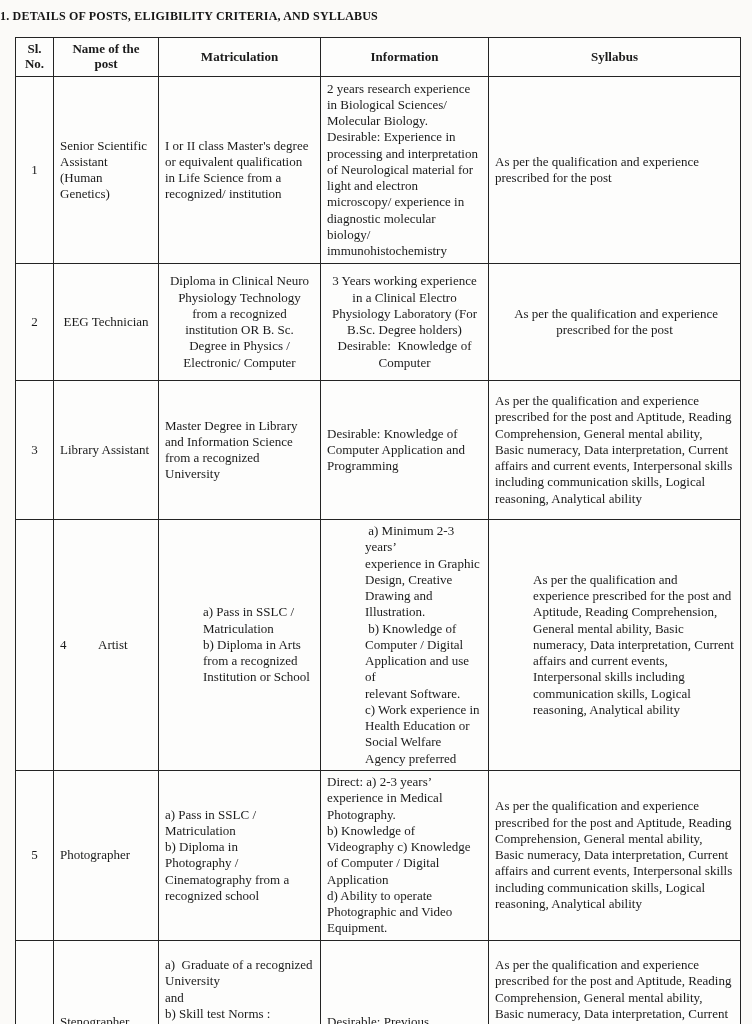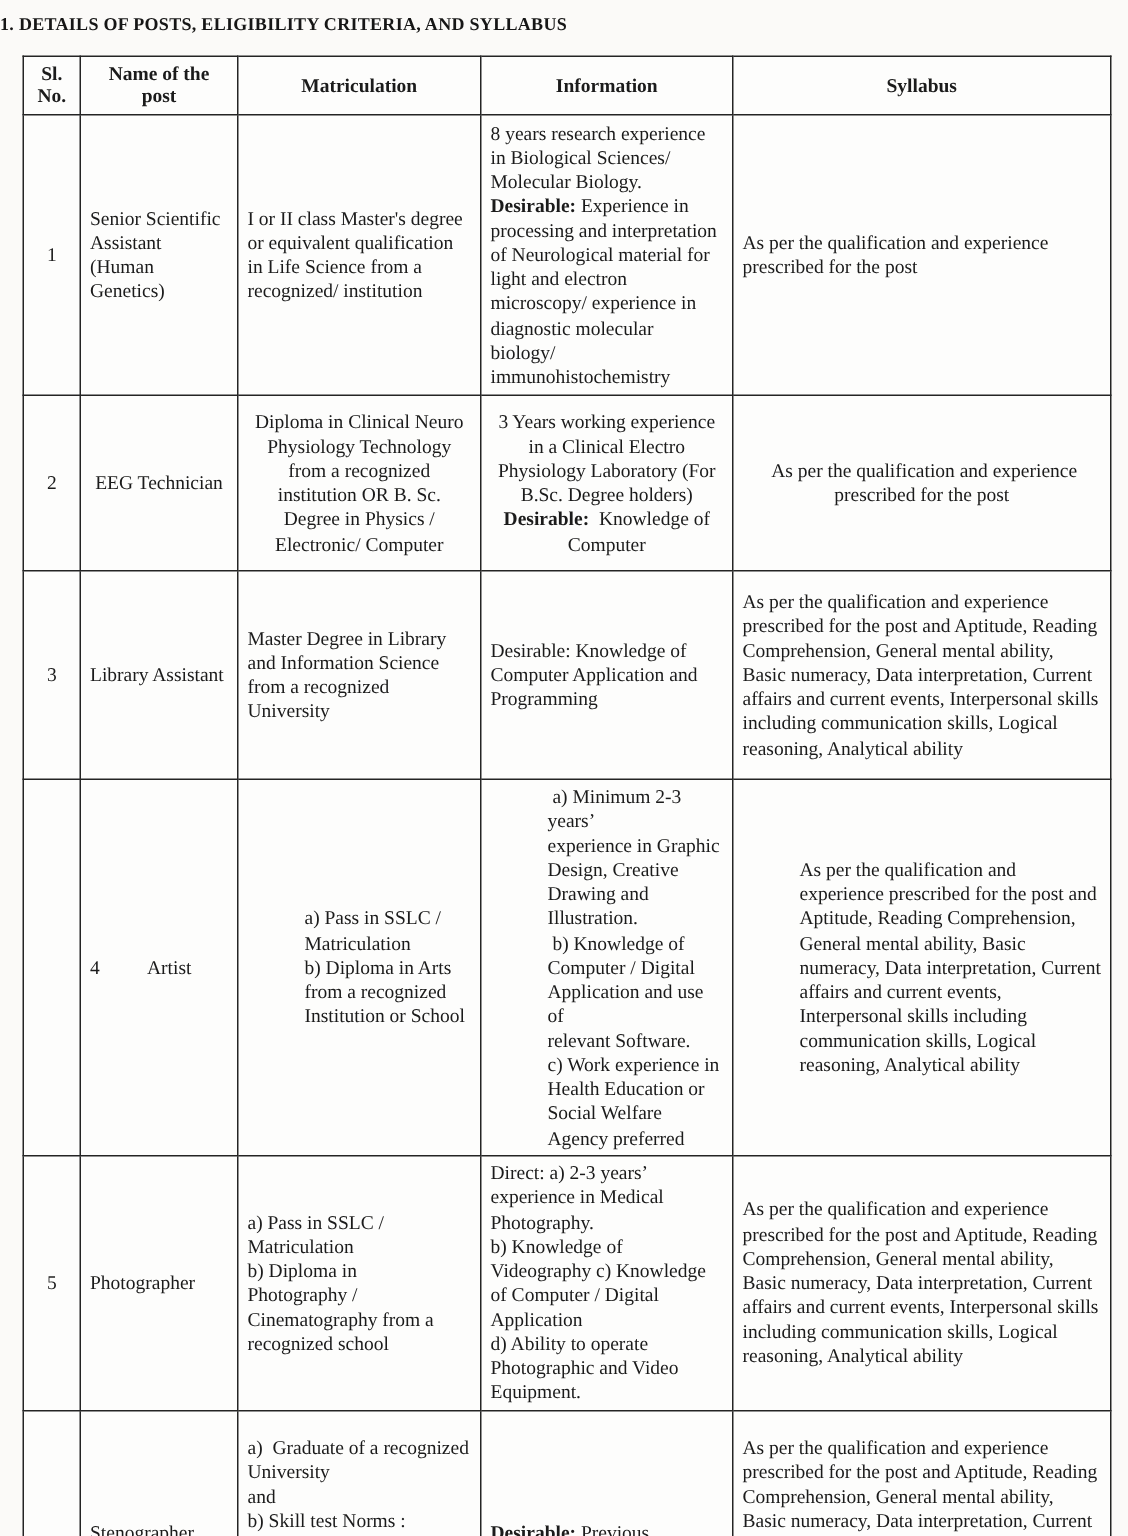--- a/index.html
+++ b/index.html
@@ -37,21 +37,21 @@
     text-align:center;
     white-space:pre-line;
     height:34px;
     line-height:1.15;
     padding:2px 2px;
   }
   td.cell-sl{ text-align:center; padding:2px 2px; }
   td.cell-name{ padding:3px 6px 3px 8px; }
   td.cell-qual, td.cell-exp{ white-space:pre-wrap; }
   td.cell-syl{ white-space:pre-wrap; line-height:1.12; padding:3px 8px; }
-  .b{ font-weight:bold; }
+  .b{ font-weight:normal; }
   
   tr.row-0 td{ height:180px; }
   tr.row-1 td{ height:110px;text-align:center; }
   tr.row-2 td{ height:132px; }
   tr.row-3 td{ height:182px;padding-left:44px; }
   tr.row-4 td{ height:163px; }
   tr.row-5 td{ height:173px; }
 </style>
 </head>
 <body>
@@ -75,21 +75,21 @@
       <th>Matriculation</th>
       <th>Information</th>
       <th>Syllabus</th>
     </tr>
   </thead>
   <tbody>
       <tr class="row-0">
         <td class="cell-sl"><span>1</span></td>
         <td class="cell-name"><span>Senior Scientific Assistant (Human Genetics)</span></td>
         <td class="cell-qual"><span>I or II class Master's degree or equivalent qualification in Life Science from a recognized/ institution</span></td>
-        <td class="cell-exp"><span>8 years research experience in Biological Sciences/ Molecular Biology.
+        <td class="cell-exp"><span>2 years research experience in Biological Sciences/ Molecular Biology.
 </span><span class="b">Desirable:</span><span> Experience in processing and interpretation of Neurological material for light and electron microscopy/ experience in diagnostic molecular biology/ immunohistochemistry</span></td>
         <td class="cell-syl"><span>As per the qualification and experience prescribed for the post</span></td>
       </tr>
       <tr class="row-1">
         <td class="cell-sl"><span>2</span></td>
         <td class="cell-name"><span>EEG Technician</span></td>
         <td class="cell-qual"><span>Diploma in Clinical Neuro Physiology Technology from a recognized institution OR B. Sc. Degree in Physics / Electronic/ Computer</span></td>
         <td class="cell-exp"><span>3 Years working experience in a Clinical Electro Physiology Laboratory (For B.Sc. Degree holders)
 </span><span class="b">Desirable:</span><span>  Knowledge of Computer</span></td>
         <td class="cell-syl"><span> As per the qualification and experience prescribed for the post</span></td>

